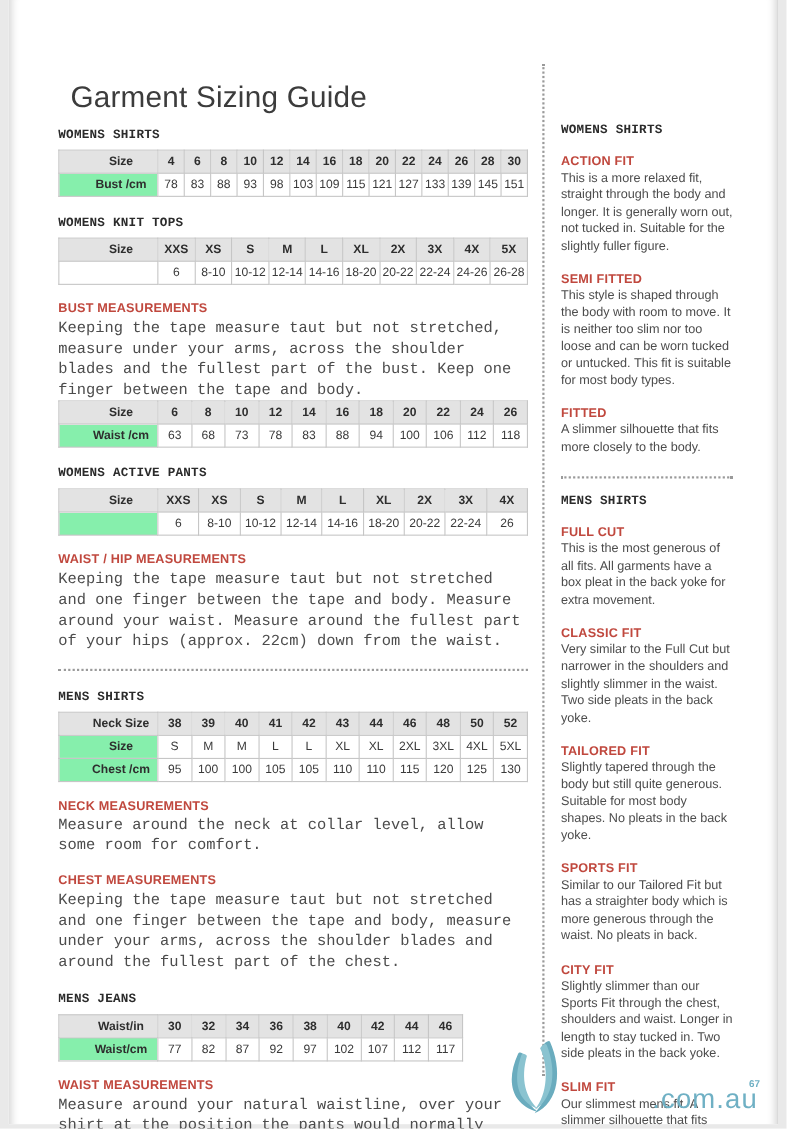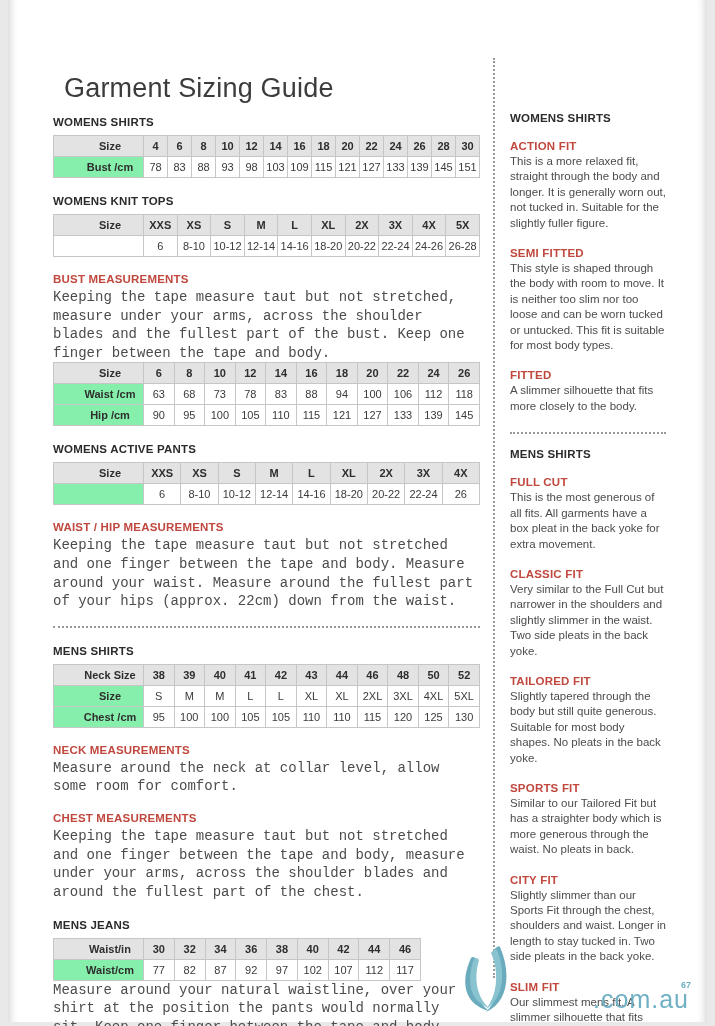--- a/index.html
+++ b/index.html
@@ -19,21 +19,21 @@
     font-size:27px; font-weight:400; color:#3c3c3c; letter-spacing:.2px;margin-left:11px;
   }
   .col-left { position:absolute; left:45px; top:108px; width:427px; }
   .col-right { position:absolute; left:502px; top:112px; width:156px; }
   .v-divider {
     position:absolute; left:485px; top:58px; bottom:44px;
     border-left:2px dotted #9a9a9a; width:0;
   }
   .section-label {
     font-weight:bold; font-size:11.5px; color:#2b2b2b;
-    letter-spacing:.2px; margin:17px 0 7px;
+    letter-spacing:.2px; margin:17px 0 7px;font-family:Liberation Mono, monospace;
   }
   .section-label.first { margin-top:8px; }
   table { border-collapse:collapse; width:100%; table-layout:fixed; }
   th, td {
     border:1px solid #c6c6c6; font-size:11px; padding:4px 1px;
     text-align:center; color:#3a3a3a; font-weight:normal;
     overflow:hidden; white-space:nowrap;
   }
   thead th { background:#e3e3e3; font-weight:bold; color:#2e2e2e; }
   thead th:first-child, tbody th { text-align:center; padding-left:24px; }
@@ -183,34 +183,20 @@
             <td>73</td>
             <td>78</td>
             <td>83</td>
             <td>88</td>
             <td>94</td>
             <td>100</td>
             <td>106</td>
             <td>112</td>
             <td>118</td>
           </tr>
-          <tr>
-            <th>Hip /cm</th>
-            <td>90</td>
-            <td>95</td>
-            <td>100</td>
-            <td>105</td>
-            <td>110</td>
-            <td>115</td>
-            <td>121</td>
-            <td>127</td>
-            <td>133</td>
-            <td>139</td>
-            <td>145</td>
-          </tr>
         </tbody>
       </table>
 
     <div class="section-label">WOMENS ACTIVE PANTS</div>
     <table>
         <thead>
           <tr>
             <th>Size</th>
             <th>XXS</th>
             <th>XS</th>
@@ -325,20 +311,21 @@
             <td>92</td>
             <td>97</td>
             <td>102</td>
             <td>107</td>
             <td>112</td>
             <td>117</td>
           </tr>
         </tbody>
       </table>
 
+    <div class="measure-heading accent">WAIST MEASUREMENTS</div>
     <div class="measure-text">Measure around your natural waistline, over your shirt at the position the pants would normally sit. Keep one finger between the tape and body.</div>
 
     <div class="dotted-h"></div>
 
     <div class="note-text note-block"><span class="note-label">NOTE:</span><span> Size charts are body measurements. The garment will measure larger than the body to allow ease and comfort.</span></div>
 
   </div>
 
   <div class="col-right">
 

